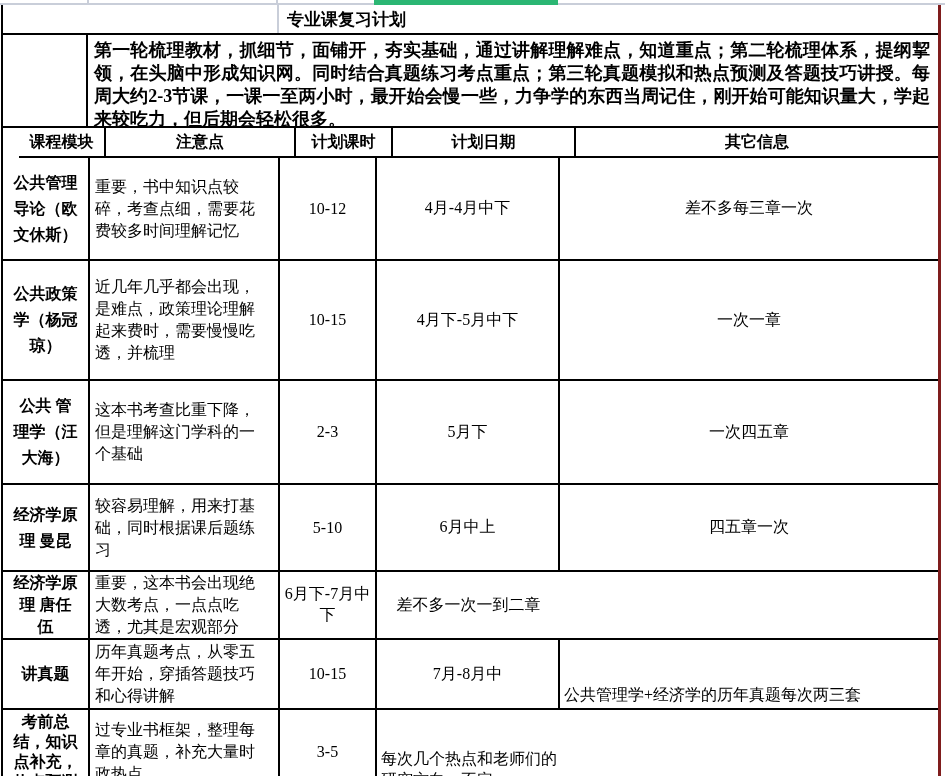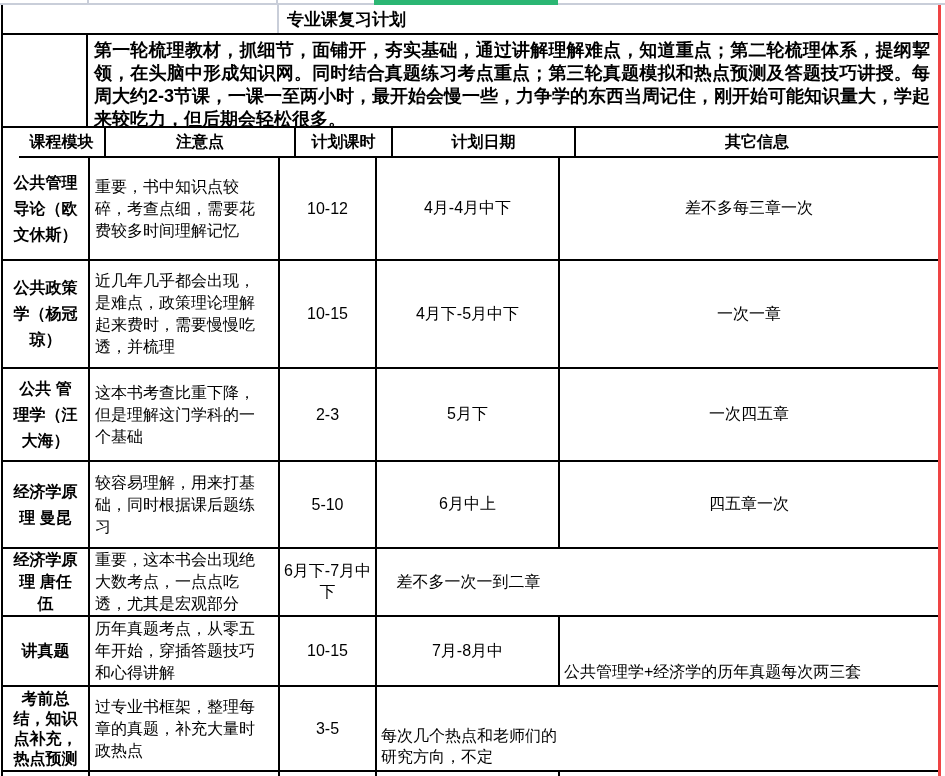--- a/index.html
+++ b/index.html
@@ -9,22 +9,23 @@
   }
   
   .top-gridline { position:absolute; left:0; top:3px; width:945px; height:2px; }
   .tick { position:absolute; top:0; width:2px; height:8px; }
   .tick.t1 { left:87px; } .tick.t2 { left:276px; }
   .sel-bar { position:absolute; left:374px; top:0; width:184px; height:5px; }
 
   
   .sheet {
     position:absolute; left:1px; top:5px; width:940px; height:771px;
-    box-sizing:border-box; border-left:2px solid #000; border-right:3px solid #ef4444;
+    box-sizing:border-box; border-left:2px solid #000; border-right:3px solid #7f1d1d;
     background:#fff;
+    font-family:Liberation Serif, serif;
   }
   .row-title { position:relative; height:30px; border-bottom:2px solid #000; box-sizing:border-box; }
   .title-vline { position:absolute; left:274px; top:0; width:2px; height:100%; }
   .title-text { position:absolute; left:284px; top:0; height:100%; display:flex; align-items:center;
     font-weight:bold; font-size:17px; }
 
   .row-desc { height:93px; border-bottom:2px solid #000; box-sizing:border-box; display:flex; }
   .desc-spacer { width:85px; flex:none; border-right:2px solid #000; box-sizing:border-box; }
   .desc-text { flex:1; padding:4px 8px 0 6px; font-weight:bold; font-size:18px; line-height:23px;
     text-align:justify; overflow:hidden; }
@@ -37,21 +38,21 @@
   .hdr { display:flex; align-items:center; justify-content:center; font-weight:bold; }
   .c-mod { display:flex; align-items:center; justify-content:center; text-align:center;
     font-weight:bold; white-space:pre-line; line-height:26px; padding:0 2px; }
   .c-mod.lh22 { line-height:22px; } .c-mod.lh20 { line-height:20px; }
   .c-notes { display:flex; align-items:center; white-space:pre-line; line-height:22px;
     padding:2px 6px 2px 5px; text-align:left; }
   .c-mid { display:flex; align-items:center; justify-content:center; text-align:center; }
   .c-other { display:flex; align-items:center; justify-content:center; text-align:center; }
   .c-other.bl { align-items:flex-end; justify-content:flex-start; text-align:left;
     padding:0 0 2px 4px; }
-  .h30 { height:30px;margin-left:16px; } .h103 { height:103px; } .h104 { height:108px; } .h93 { height:93px; }
+  .h30 { height:30px;margin-left:16px; } .h103 { height:103px; } .h104 { height:120px; } .h93 { height:104px; }
   .h87 { height:87px; } .h68 { height:68px; } .h70 { height:70px; } .h85 { height:85px; }
 </style>
 </head>
 <body>
 
 <div class="screen">
 
   <div class="top-gridline" style="background: rgb(201, 206, 217);"></div>
   <div class="tick t1" style="background: rgb(201, 206, 217);"></div>
   <div class="tick t2" style="background: rgb(201, 206, 217);"></div>

